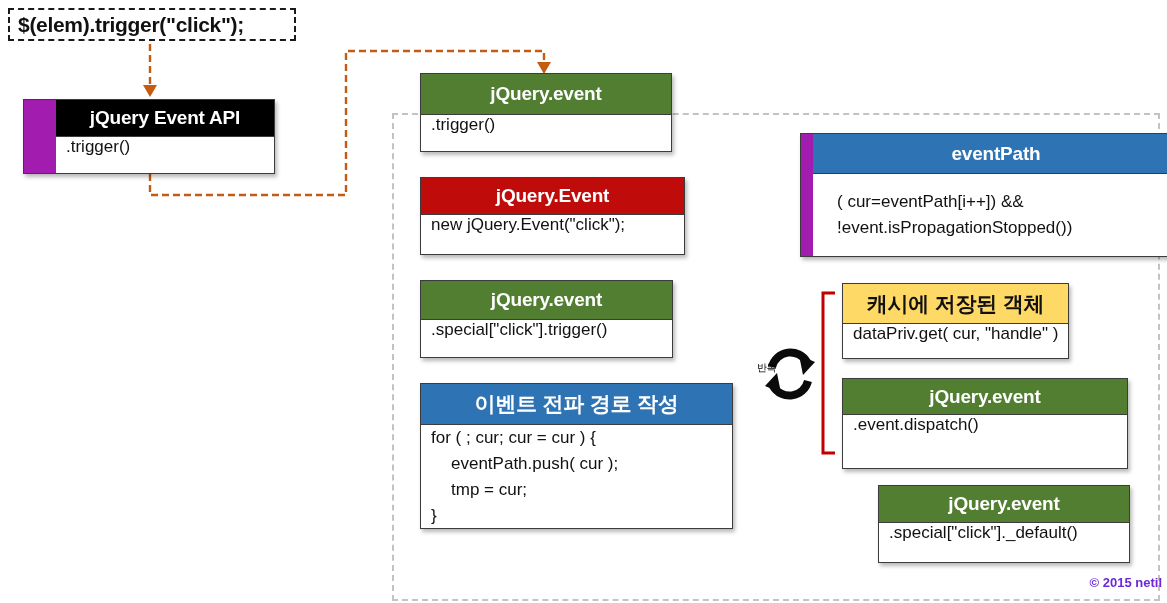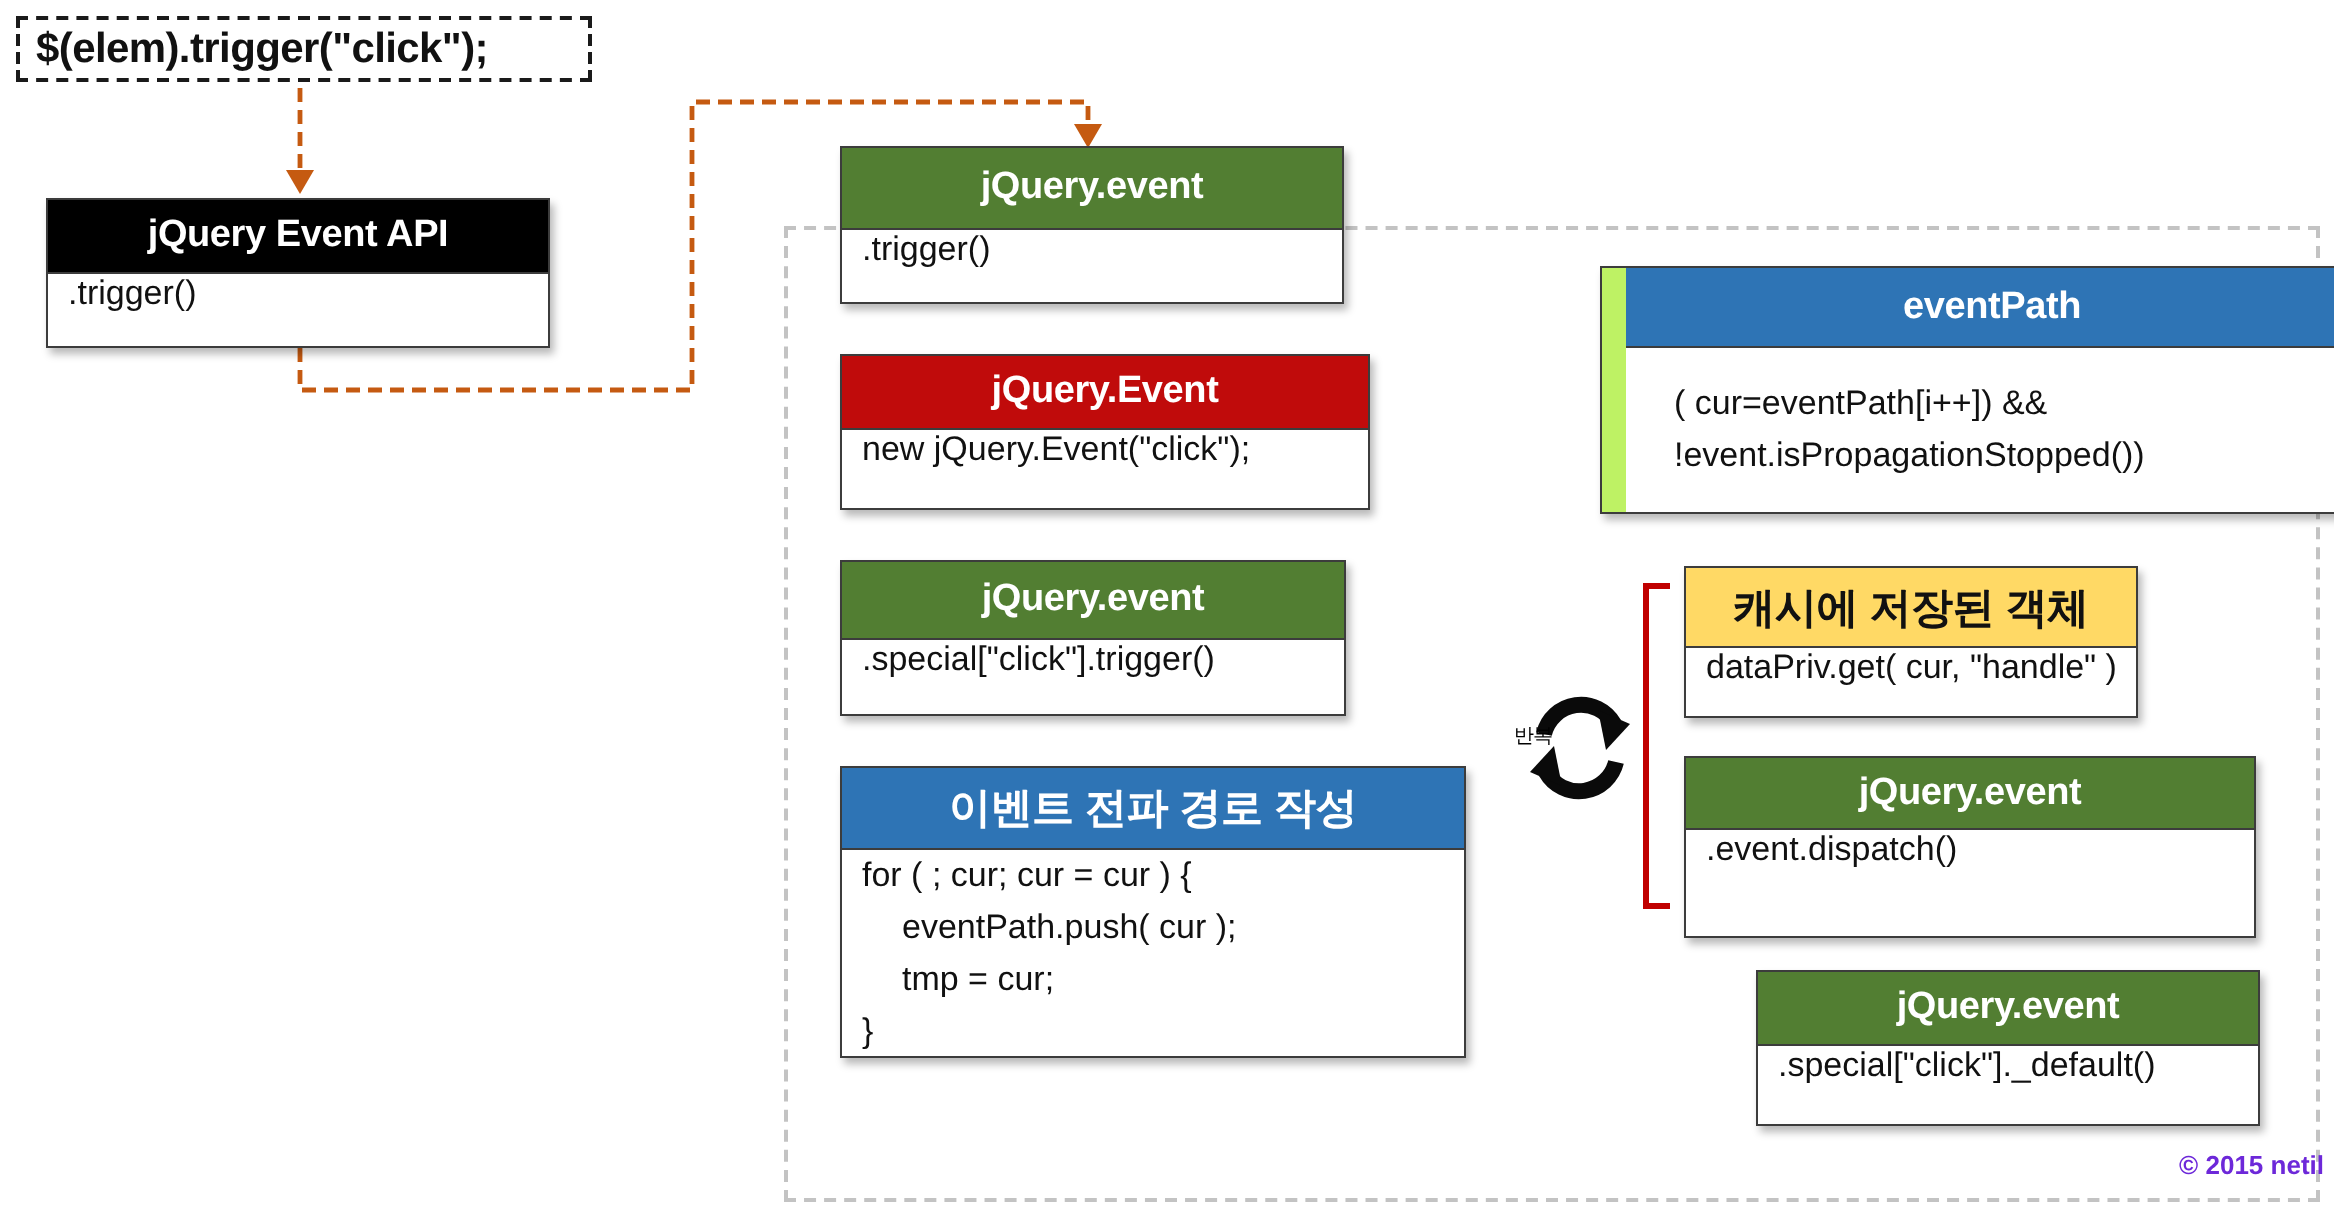--- a/index.html
+++ b/index.html
@@ -18,21 +18,21 @@
   
   .call-box{
     position:absolute;left:8px;top:8px;width:288px;height:33px;
     border:2px dashed #1a1a1a;background:#fff;
     display:flex;align-items:center;padding-left:8px;box-sizing:border-box;
     font-weight:bold;font-size:21px;letter-spacing:-0.3px;
   }
 
   
   .fbox{
-    position:absolute;border:1px solid #3c3c3c;background:#bef264;
+    position:absolute;border:1px solid #3c3c3c;background:#a21caf;
     box-shadow:2px 3px 4px rgba(0,0,0,0.28);box-sizing:border-box;
   }
   .hdr{
     display:flex;align-items:center;justify-content:center;
     color:#fff;font-weight:bold;font-size:19px;letter-spacing:-0.2px;
   }
   .hdr.kr{font-size:21px;}
   .hdr.black{background:#000000;}
   .hdr.green{background:#527E32;}
   .hdr.red{background:#C00B0B;}
@@ -76,21 +76,21 @@
     <path d="M 772 367 A 19 19 0 0 1 807 362" fill="none" stroke="#0a0a0a" stroke-width="8"></path>
     <polygon points="799,355 815,362 803,375" fill="#0a0a0a"></polygon>
     <path d="M 808 381 A 19 19 0 0 1 773 386" fill="none" stroke="#0a0a0a" stroke-width="8"></path>
     <polygon points="781,393 765,386 777,373" fill="#0a0a0a"></polygon>
   </svg>
 
   <div class="call-box">
     <span>$(elem).trigger("click");</span>
   </div>
 
-  <div class="fbox" style="left:23px;top:99px;width:252px;">
+  <div class="fbox" style="left:23px;top:99px;width:252px;padding-left:32px;">
     <div class="hdr black" style="height:36px">
       <span>jQuery Event API</span>
     </div>
     <div class="bdy" style="height:37px">
       <span>.trigger()</span>
     </div>
   </div>
 
   <div class="fbox" style="left:420px;top:73px;width:252px;">
     <div class="hdr green" style="height:40px">

